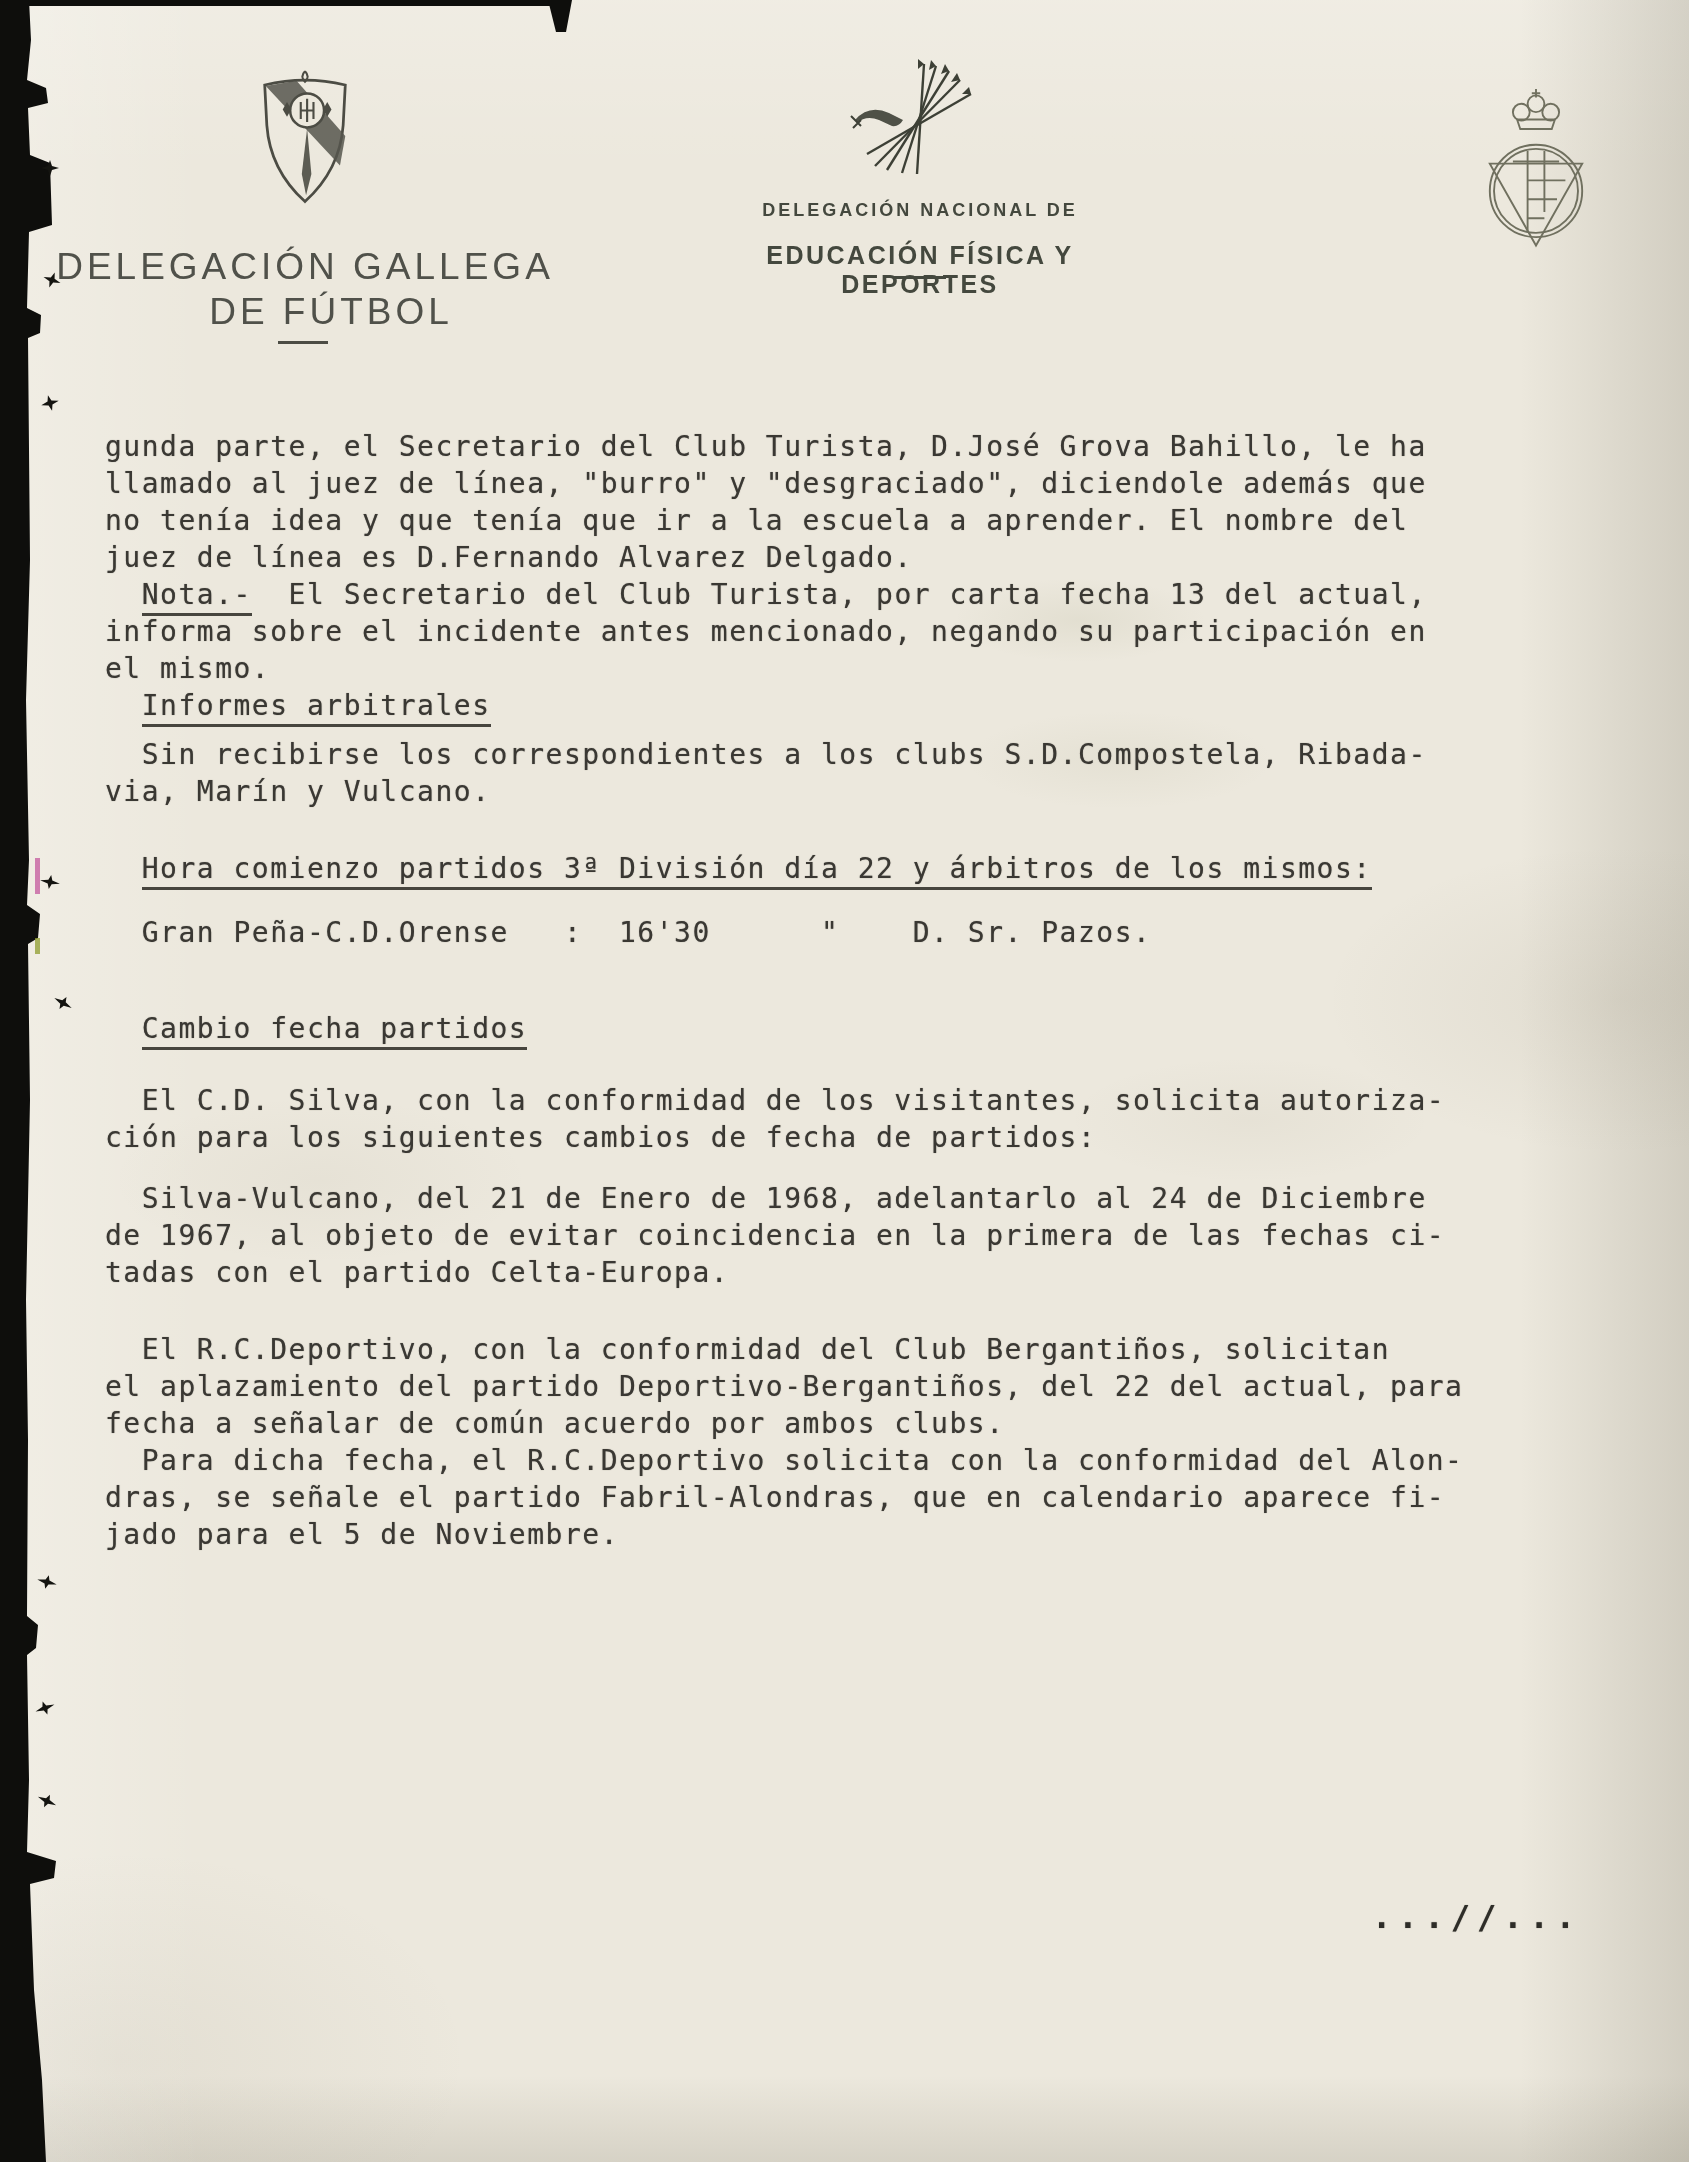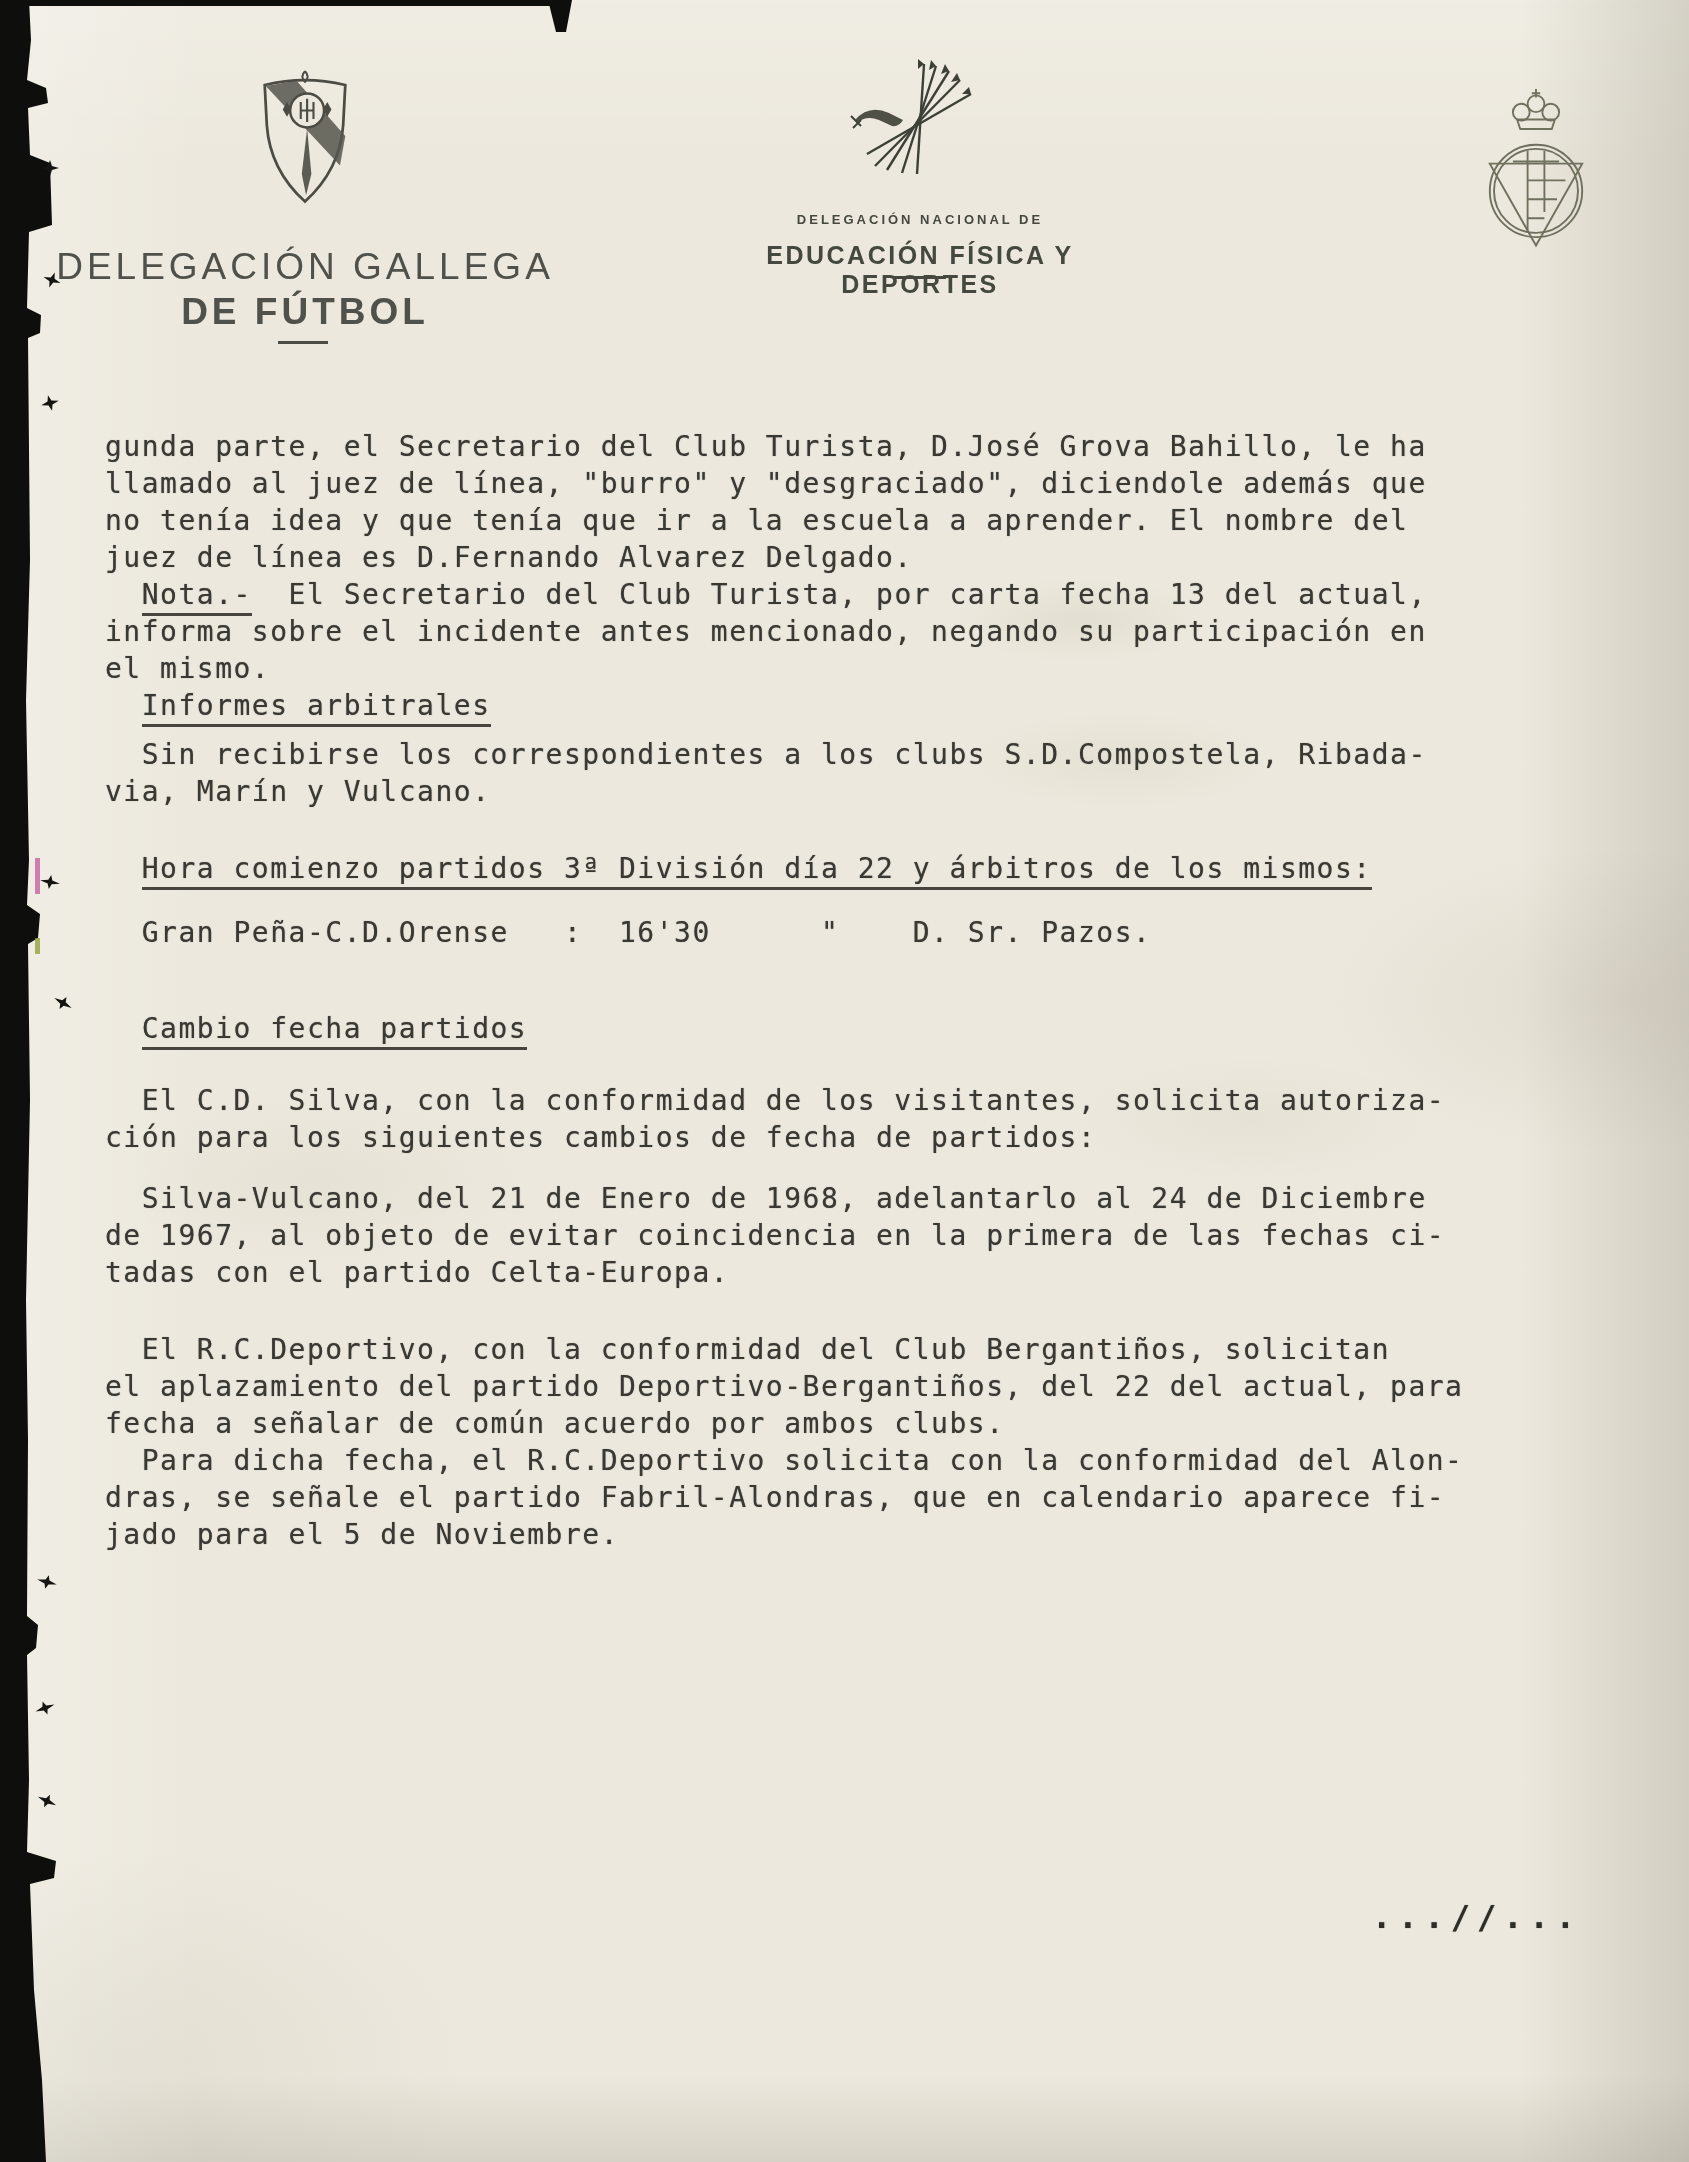--- a/index.html
+++ b/index.html
@@ -14,26 +14,26 @@
       radial-gradient(300px 120px at 320px 1180px, rgba(120,110,80,.05), transparent 70%),
       radial-gradient(260px 90px at 1250px 1120px, rgba(120,110,80,.05), transparent 70%),
       radial-gradient(420px 220px at 1620px 1000px, rgba(110,100,75,.09), transparent 70%),
       radial-gradient(500px 300px at 120px 2060px, rgba(110,100,75,.07), transparent 70%),
       linear-gradient(to right, rgba(255,255,252,.25), transparent 12%, transparent 90%, rgba(90,85,65,.18)),
       linear-gradient(to bottom, rgba(255,255,252,.20), transparent 8%, transparent 96%, rgba(90,85,65,.15));}
   
   .hdr-left{position:absolute;left:0;top:0;width:610px;text-align:center;color:#50514a;
             font-family:"Liberation Sans", sans-serif;}
   .hdr-left .l1{position:absolute;left:0;top:246px;width:610px;font-size:37px;letter-spacing:4px;font-weight:500;}
-  .hdr-left .l2{position:absolute;left:0;top:291px;width:610px;font-size:37px;letter-spacing:4px;font-weight:700;}
+  .hdr-left .l2{position:absolute;left:0;top:291px;width:610px;font-size:37px;letter-spacing:4px;font-weight:400;padding-left:26px;}
   .dash1{position:absolute;left:278px;top:341px;width:50px;height:3px;background:#4c4c44;}
   .shield{position:absolute;left:252px;top:70px;}
   .hdr-center{position:absolute;left:690px;top:0;width:460px;text-align:center;color:#44483e;
               font-family:"Liberation Sans", sans-serif;font-weight:700;}
-  .hdr-center .c1{position:absolute;left:0;top:212px;width:460px;font-size:13px;letter-spacing:3px;}
+  .hdr-center .c1{position:absolute;left:0;top:200px;width:460px;font-size:18px;letter-spacing:3px;}
   .hdr-center .c2{position:absolute;left:0;top:241px;width:460px;font-size:25px;letter-spacing:2.5px;}
   .dash2{position:absolute;left:894px;top:276px;width:52px;height:3px;background:#44483e;}
   .emblem{position:absolute;left:845px;top:58px;}
   .crest{position:absolute;left:1472px;top:88px;}
   
   .doc{position:absolute;left:105px;top:428px;width:1520px;color:#3a3833;
        font-size:28px;letter-spacing:1.5px;line-height:37px;
        text-shadow:0 0 1px rgba(58,56,51,.55);}
   .tline{white-space:pre;}
   .u{border-bottom:3px solid rgba(48,46,40,.88);padding-bottom:2px;}

